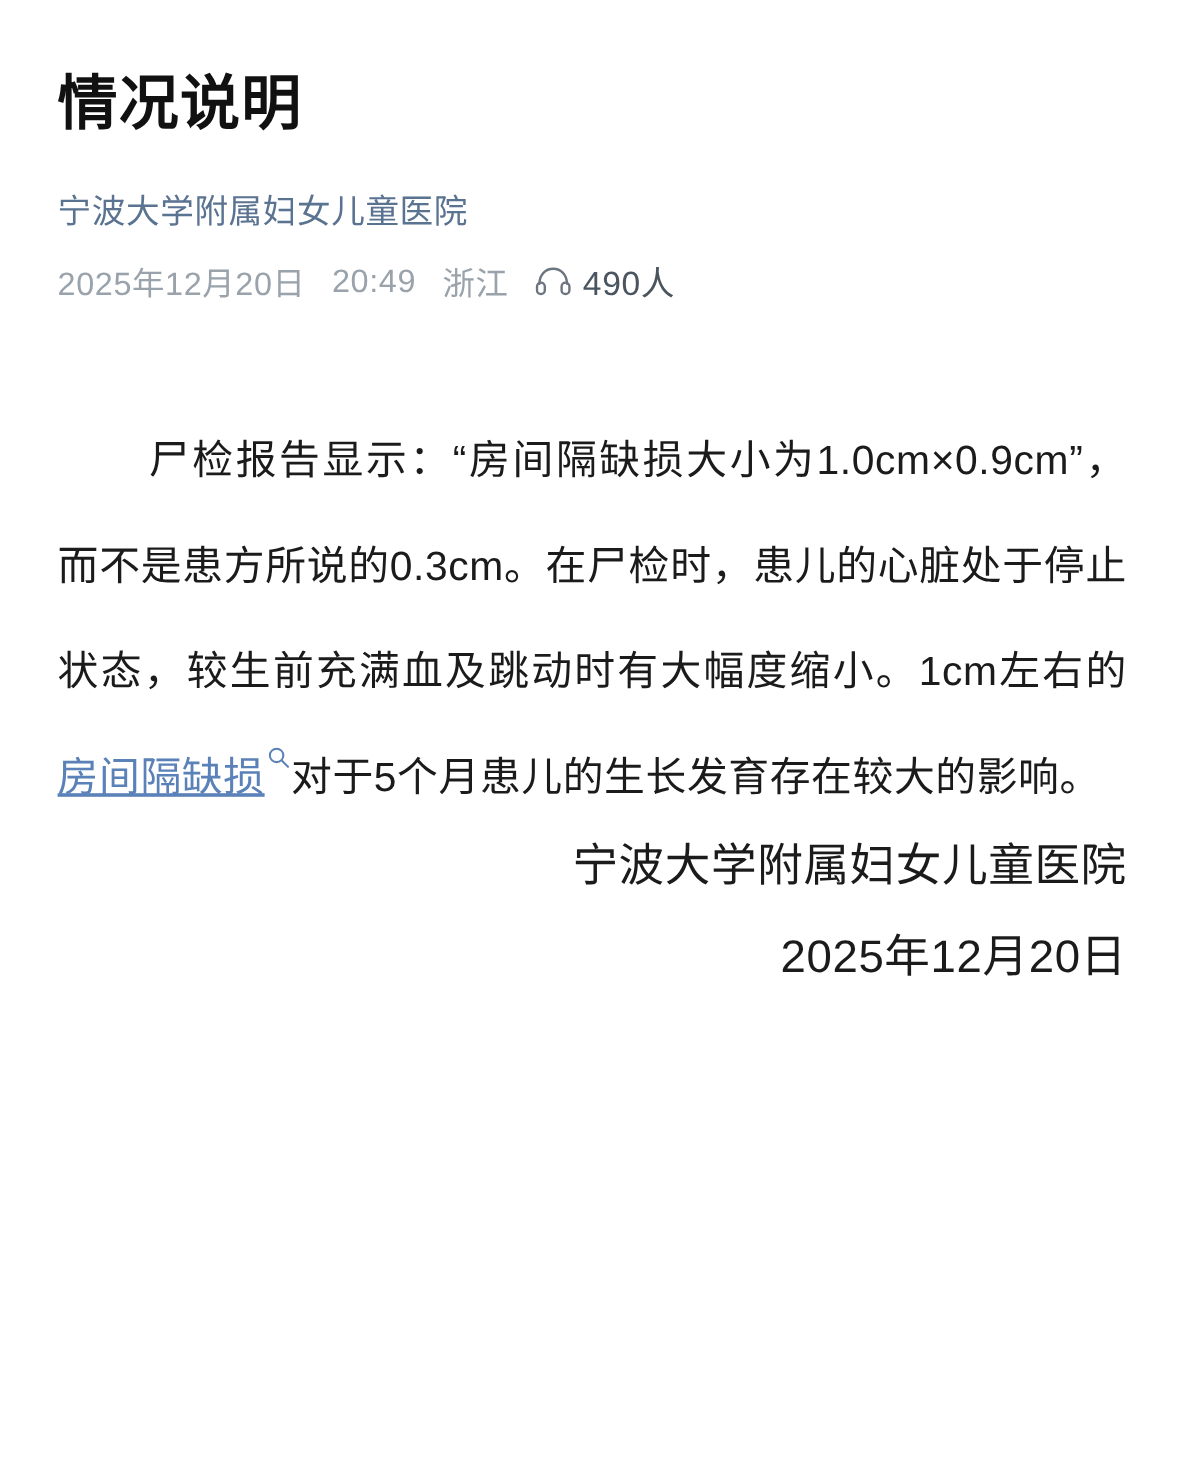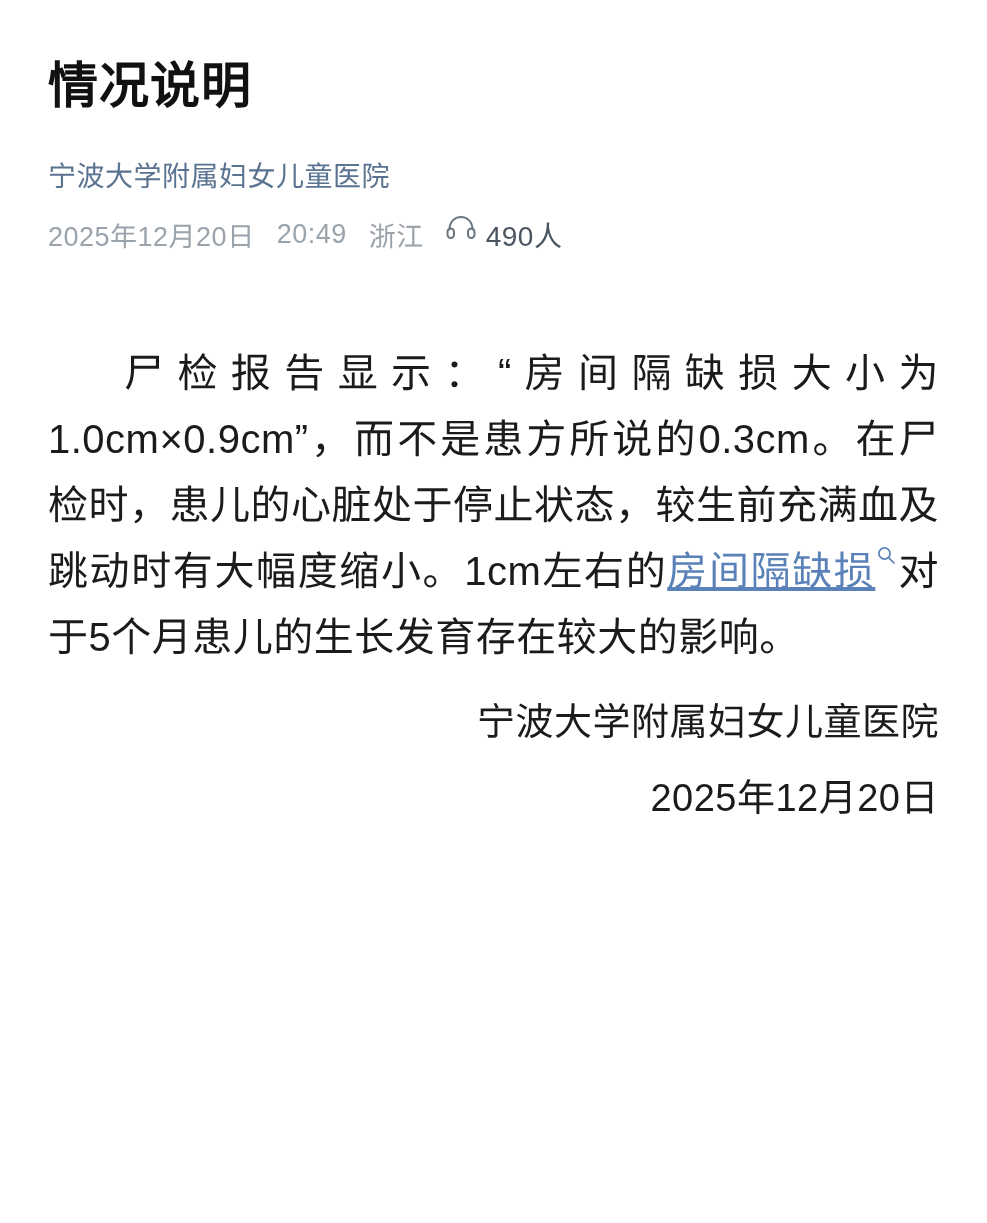--- a/index.html
+++ b/index.html
@@ -45,41 +45,41 @@
     align-items: center;
     gap: 0;
     letter-spacing: 0.5px;
   }
   .meta-item {
     margin-right: 22px;
     white-space: nowrap;
   }
   .meta-listen {
     display: inline-flex;
-    align-items: flex-start;
+    align-items: center;
     gap: 10px;
     color: #6b7580;
     white-space: nowrap;
   }
   .headphone-icon {
     display: inline-block;
     width: 30px;
     height: 26px;
     position: relative;
   }
   .headphone-icon svg { display: block; }
   .listen-count {
     font-size: 28px;
     color: #4a5560;
   }
 
   .body-text {
     margin-top: 86px;
-    font-size: 40px;
-    line-height: 66px;
+    font-size: 34px;
+    line-height: 88px;
     color: #1b1b1b;
     text-align: justify;
     text-justify: inter-ideograph;
     letter-spacing: 0.5px;
     text-indent: 76px;
   }
   .term-link {
     color: #5b82b8;
   }
   .term-search-icon {

